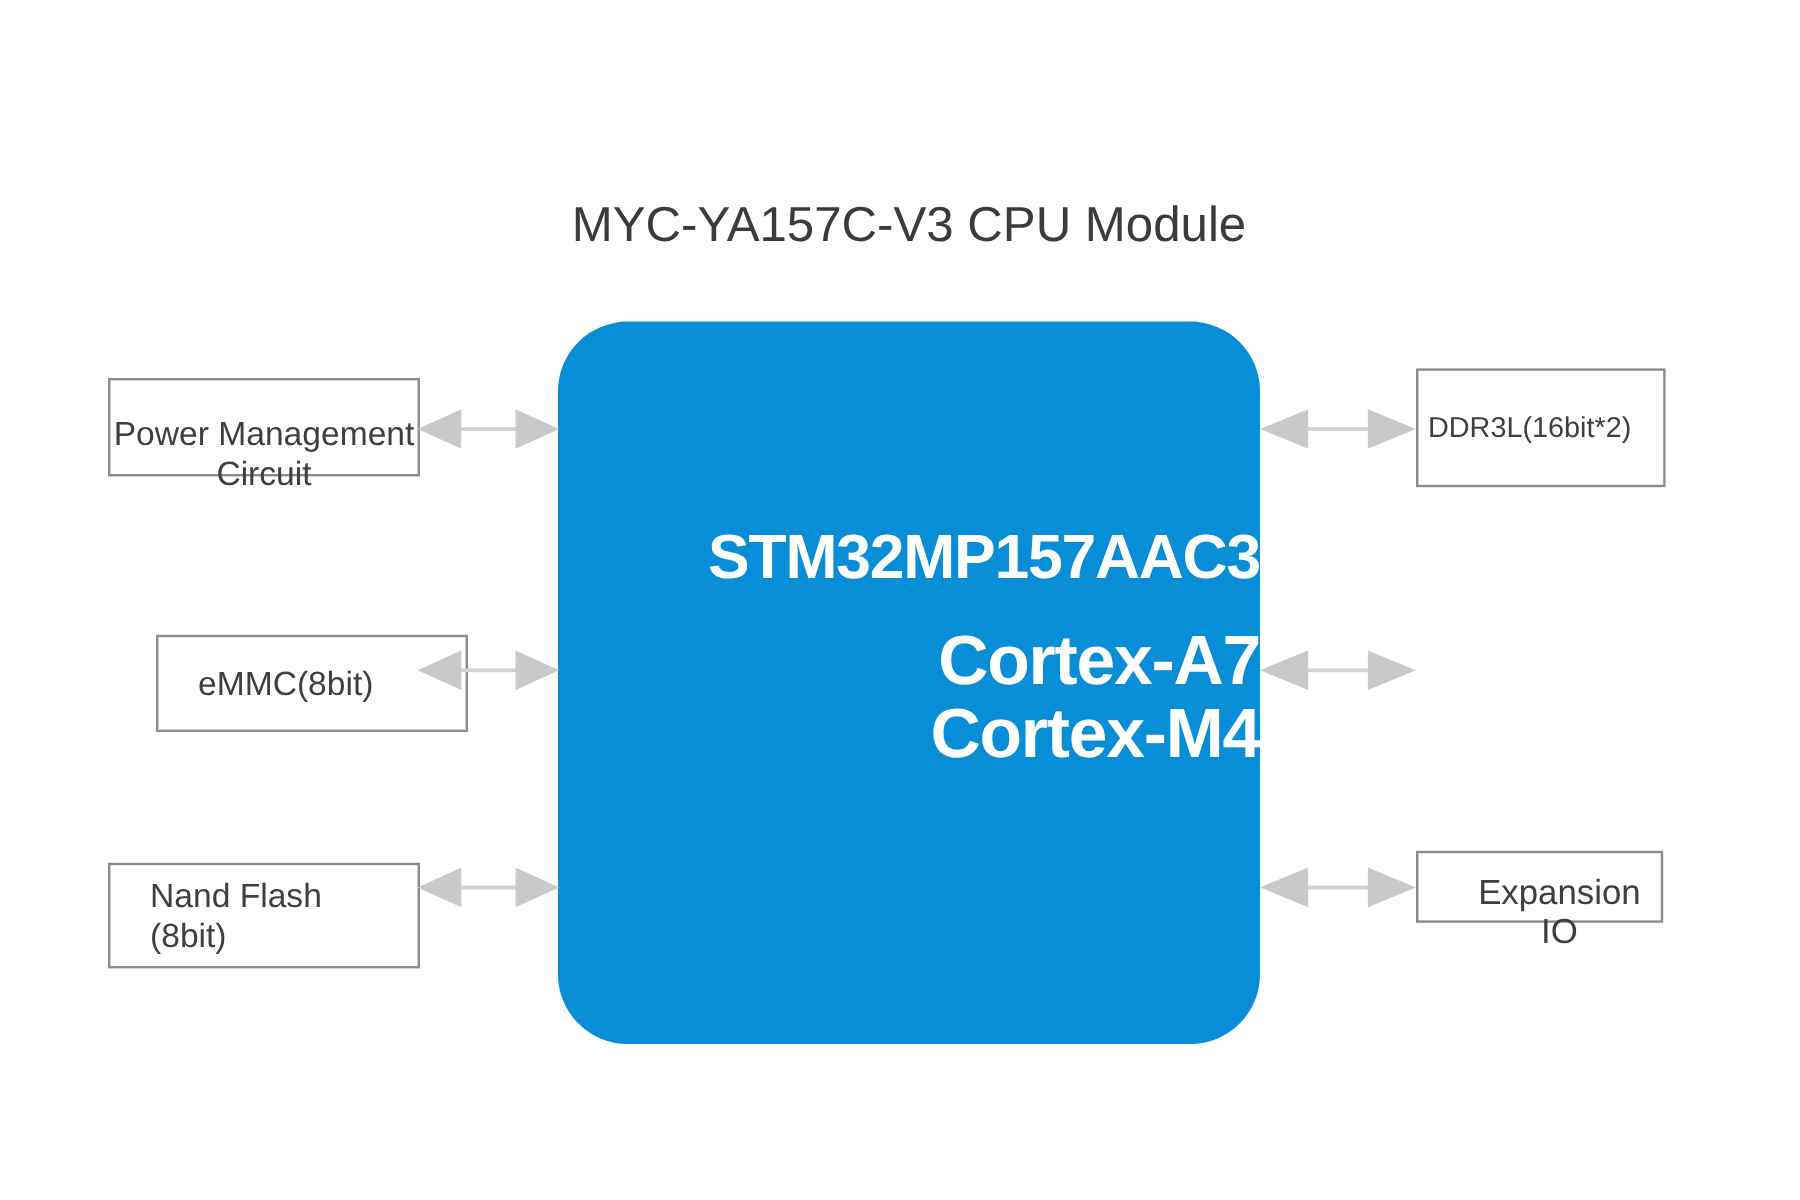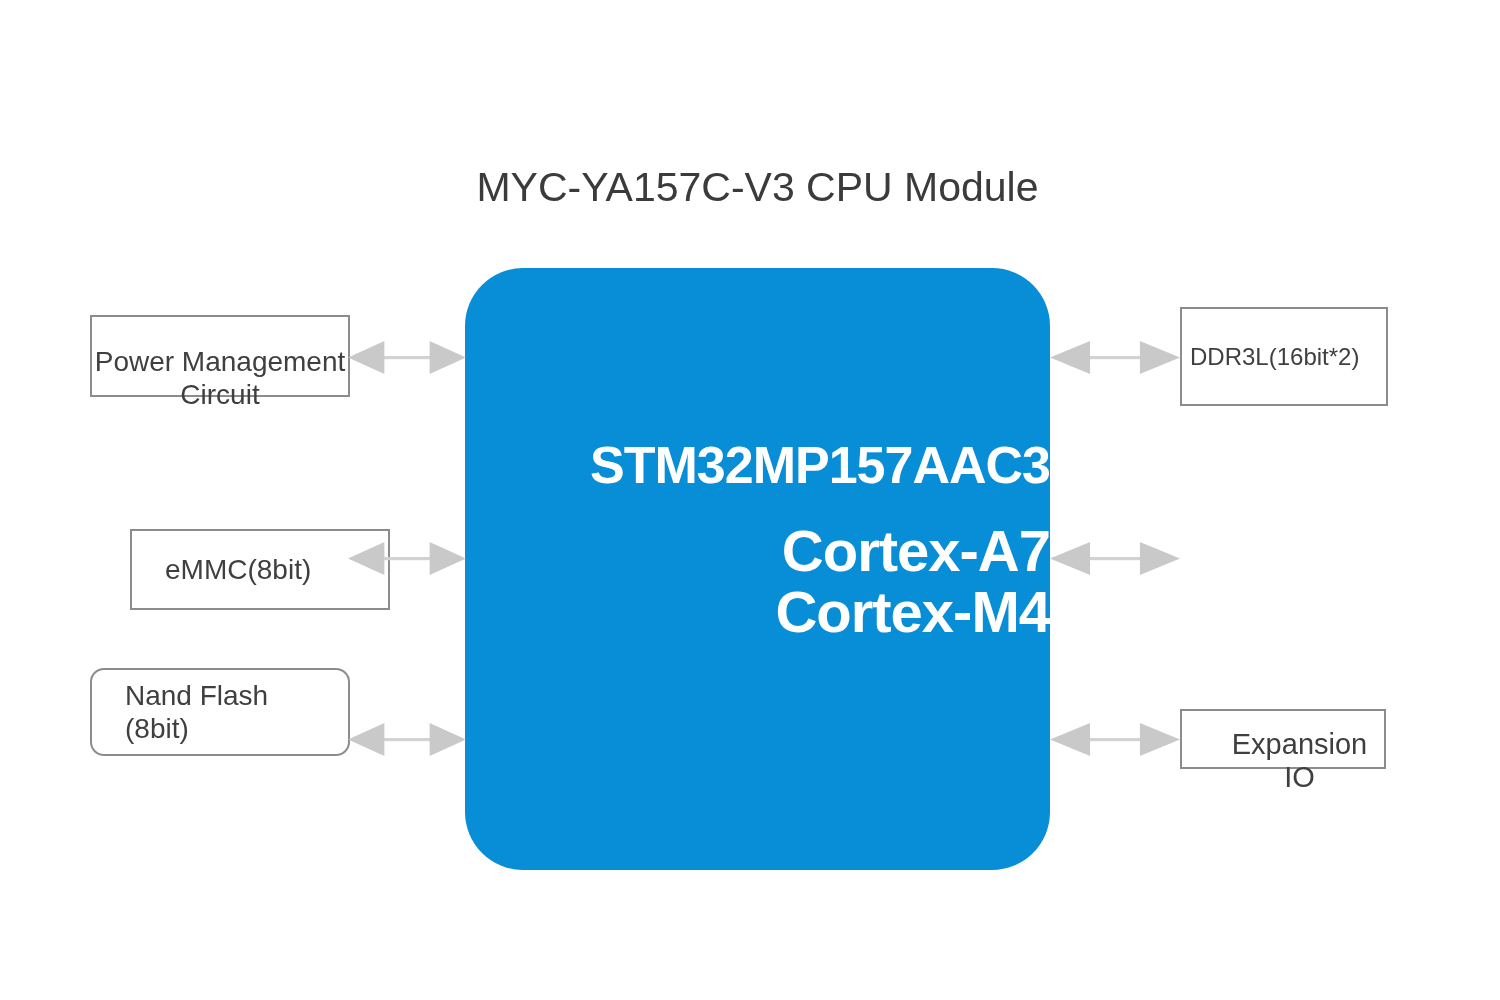--- a/index.html
+++ b/index.html
@@ -23,21 +23,21 @@
     position:absolute;background:#ffffff;border:2px solid #8c8c8c;
     color:#3f3f3f;font-size:28px;line-height:33px;
     display:flex;align-items:center;box-sizing:border-box;
   }
   .box .lines{width:100%;}
   .box.center-text .lines{text-align:center;margin-top:43px;}
   .box.pad33 .lines{padding-left:33px;text-align:left;}
   .box.pad8 .lines{padding-left:8px;text-align:left;}
   .box-pmc{left:90px;top:315px;width:260px;height:82px;}
   .box-emmc{left:90px;top:529px;width:260px;height:81px;margin-left:40px;}
-  .box-nand{left:90px;top:668px;width:260px;height:88px;border-radius:14px;}
+  .box-nand{left:90px;top:719px;width:260px;height:88px;}
   .box-ddr3l{left:1180px;top:307px;width:208px;height:99px;font-size:24px;}
   .box-rgmii{left:1180px;top:509px;width:208px;height:99px;font-size:29px;}
   .box-expio{left:1180px;top:709px;width:206px;height:60px;font-size:29px;padding-left:33px;}
   .arrow{position:absolute;display:block;}
   .arrow-l1{left:348px;top:339px;}
   .arrow-l2{left:348px;top:540px;}
   .arrow-l3{left:348px;top:721px;}
   .arrow-r1{left:1050px;top:339px;}
   .arrow-r2{left:1050px;top:540px;}
   .arrow-r3{left:1050px;top:721px;}

